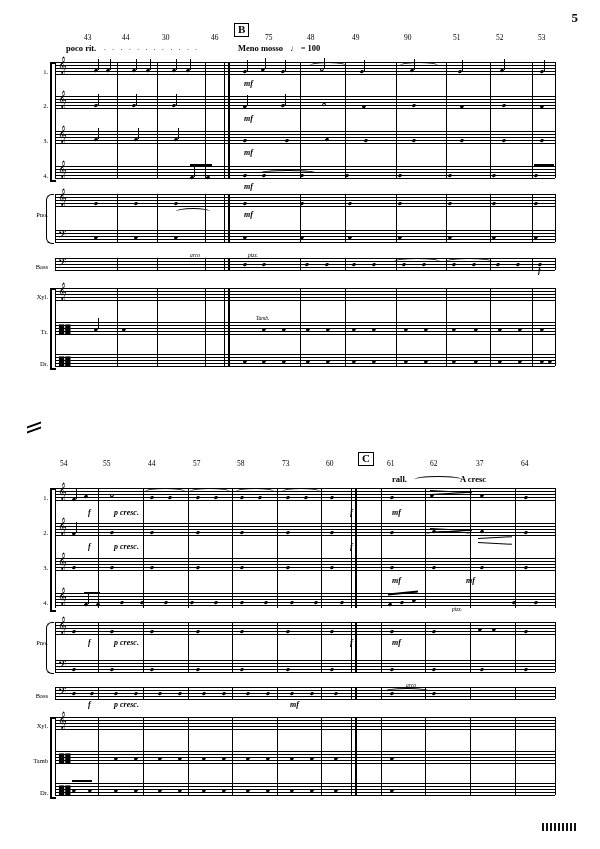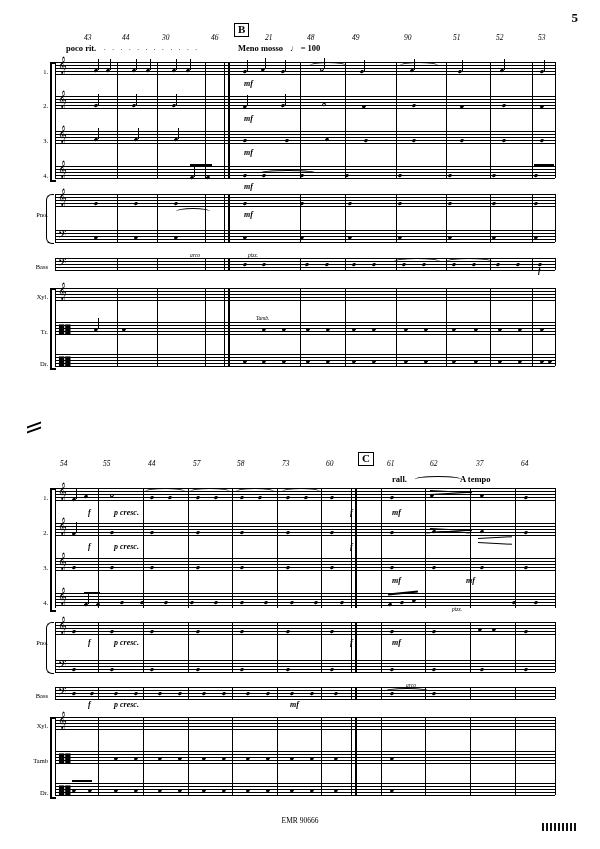--- a/index.html
+++ b/index.html
@@ -78,21 +78,20 @@
     position: absolute;
     font-family: "Liberation Serif", serif;
     font-size: 6.5px;
     text-align: right;
     color: #000;
     white-space: nowrap;
   }
   .measure-num {
     position: absolute;
     font-family: "Liberation Serif", serif;
-    font-style: italic;
     font-size: 7.5px;
     color: #000;
   }
   .rehearsal {
     position: absolute;
     font-family: "Liberation Serif", serif;
     font-weight: bold;
     font-size: 11px;
     border: 1.2px solid #000;
     padding: 0px 3px 1px 3px;
@@ -218,21 +217,21 @@
 <div class="page">
 
   <div class="page-number">5</div>
 
   <div class="system" id="sys1" style="left:0; top:0; width:600px; height:390px;">
 
     <div class="measure-num" style="left:84px; top:33px;">43</div>
     <div class="measure-num" style="left:122px; top:33px;">44</div>
     <div class="measure-num" style="left:162px; top:33px;">30</div>
     <div class="measure-num" style="left:211px; top:33px;">46</div>
-    <div class="measure-num" style="left:265px; top:33px;">21</div>
+    <div class="measure-num" style="left:265px; top:33px;">75</div>
     <div class="measure-num" style="left:307px; top:33px;">48</div>
     <div class="measure-num" style="left:352px; top:33px;">49</div>
     <div class="measure-num" style="left:404px; top:33px;">90</div>
     <div class="measure-num" style="left:453px; top:33px;">51</div>
     <div class="measure-num" style="left:496px; top:33px;">52</div>
     <div class="measure-num" style="left:538px; top:33px;">53</div>
 
     <div class="rehearsal" style="left:234px; top:23px;">B</div>
 
     <div class="tempo-text" style="left:66px; top:43px; font-style:normal;">poco rit.</div>
@@ -579,21 +578,21 @@
     <div class="measure-num" style="left:282px; top:13px;">73</div>
     <div class="measure-num" style="left:326px; top:13px;">60</div>
     <div class="measure-num" style="left:387px; top:13px;">61</div>
     <div class="measure-num" style="left:430px; top:13px;">62</div>
     <div class="measure-num" style="left:476px; top:13px;">37</div>
     <div class="measure-num" style="left:521px; top:13px;">64</div>
 
     <div class="rehearsal" style="left:358px; top:6px;">C</div>
 
     <div class="tempo-text" style="left:392px; top:28px;">rall.</div>
-    <div class="tempo-text" style="left:460px; top:28px;">A tempo</div>
+    <div class="tempo-text" style="left:460px; top:28px;">A cresc</div>
     <div class="slur" style="left:414px; top:30px; width:48px; height:6px;"></div>
 
     <div class="bracket" style="left:50px; top:42px; height:120px;"></div>
 
     <div class="staff" style="left:55px; top:42px; width:500px;">
       <div class="line"></div>
         <div class="line"></div>
         <div class="line"></div>
         <div class="line"></div>
         <div class="line"></div>
@@ -923,16 +922,15 @@
     <div class="dyn-text" style="left:392px; top:192px;">mf</div>
 
     <div class="dyn-text" style="left:88px; top:254px;">f</div>
     <div class="dyn-text" style="left:114px; top:254px;">p cresc.</div>
     <div class="dyn-text" style="left:290px; top:254px;">mf</div>
 
     <div class="tech-text" style="left:406px; top:236px;">arco</div>
     <div class="tech-text" style="left:452px; top:160px;">pizz.</div>
   </div>
 
-  <div class="footer" style="left:0; bottom:24px;">EMR 90666</div>
   <div class="publisher-mark"></div>
 
 </div>
 
 </body></html>

